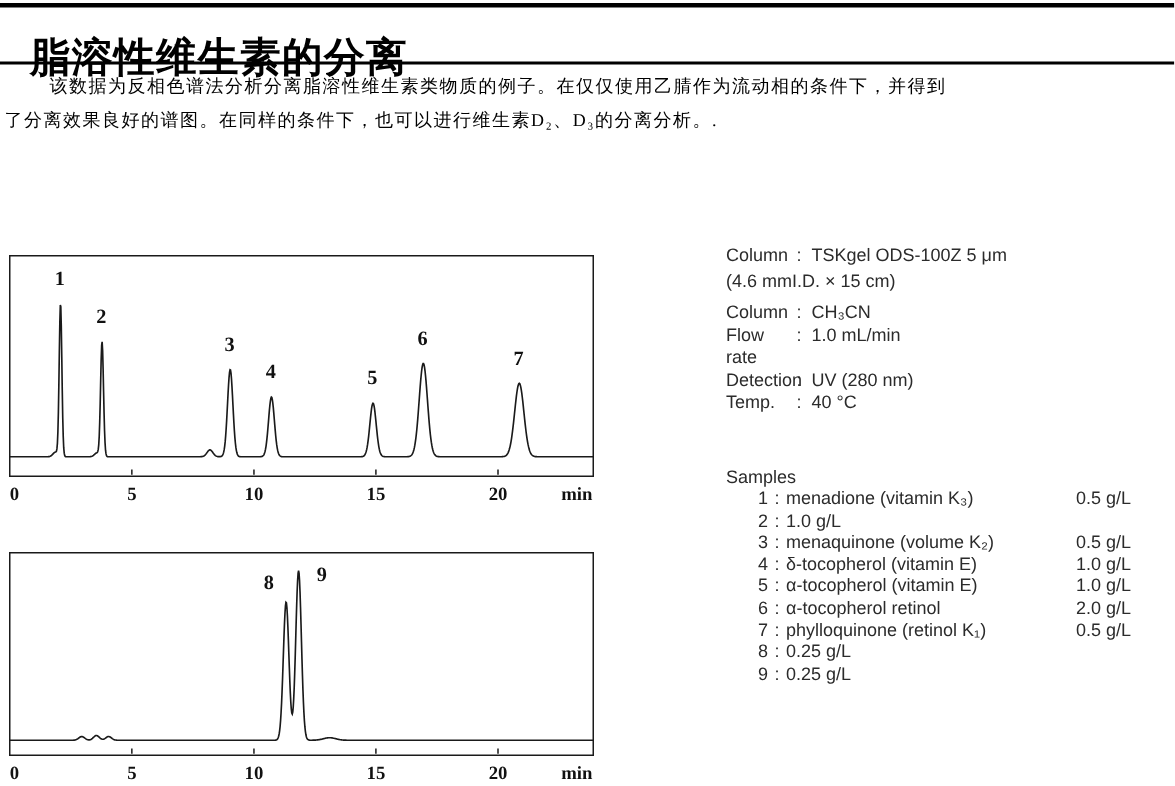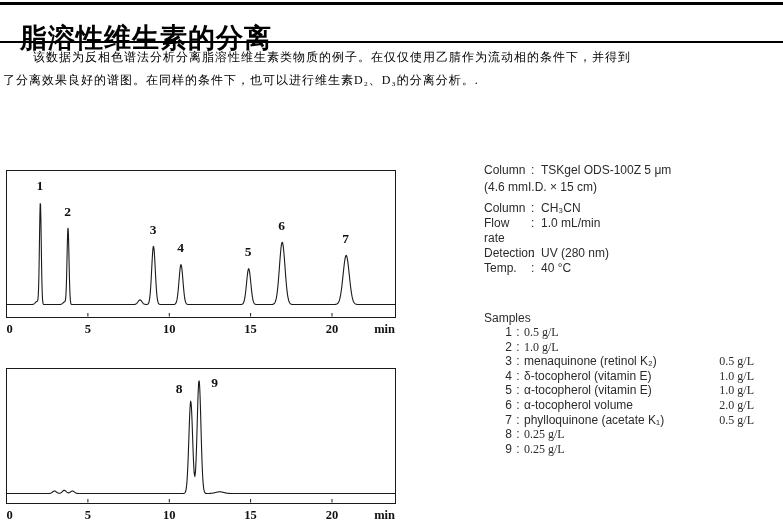--- a/index.html
+++ b/index.html
@@ -22,21 +22,21 @@
   .panel{position:absolute;left:484px;top:163px;width:296px;font-size:12px;line-height:15px;color:#2b2b2b;}
   .cond-row{display:flex;}
   .c-label{width:47px;flex:none;}
   .c-sep{width:10px;flex:none;}
   .cond-cont{width:289px;text-align:left;margin-top:2px;margin-bottom:6px;}
   .samples-head{margin-top:35px;line-height:14px;}
   .s-row{display:flex;width:270px;line-height:14.6px;}
   .s-num{width:28px;flex:none;text-align:right;}
   .s-sep{width:12px;flex:none;text-align:center;}
   .s-name{flex:1;}
-  .s-conc{flex:none;text-align:center;font-family:Liberation Serif, serif;}
+  .s-conc{flex:none;text-align:center;}
   .inj{margin-top:18px;padding-left:14px;line-height:15px;}
 </style>
 </head>
 <body>
 
 <div class="page">
   <div class="rule top-rule"></div>
   <h1 class="title">脂溶性维生素的分离</h1>
   <div class="rule title-rule"></div>
 
@@ -107,55 +107,56 @@
       <span class="c-label">Temp.</span>
       <span class="c-sep">:</span>
       <span class="c-val">40 °C</span>
     </div>
 
     <div class="samples-head">Samples</div>
 
     <div class="s-row">
       <span class="s-num">1</span>
       <span class="s-sep">:</span>
+      <span class="s-name">menadione (vitamin K₃)</span>
       <span class="s-conc">0.5 g/L</span>
     </div>
     <div class="s-row">
       <span class="s-num">2</span>
       <span class="s-sep">:</span>
       <span class="s-conc">1.0 g/L</span>
     </div>
     <div class="s-row">
       <span class="s-num">3</span>
       <span class="s-sep">:</span>
-      <span class="s-name">menaquinone (retinol K₂)</span>
+      <span class="s-name">menaquinone (volume K₂)</span>
       <span class="s-conc">0.5 g/L</span>
     </div>
     <div class="s-row">
       <span class="s-num">4</span>
       <span class="s-sep">:</span>
       <span class="s-name">δ-tocopherol (vitamin E)</span>
       <span class="s-conc">1.0 g/L</span>
     </div>
     <div class="s-row">
       <span class="s-num">5</span>
       <span class="s-sep">:</span>
       <span class="s-name">α-tocopherol (vitamin E)</span>
       <span class="s-conc">1.0 g/L</span>
     </div>
     <div class="s-row">
       <span class="s-num">6</span>
       <span class="s-sep">:</span>
-      <span class="s-name">α-tocopherol volume</span>
+      <span class="s-name">α-tocopherol retinol</span>
       <span class="s-conc">2.0 g/L</span>
     </div>
     <div class="s-row">
       <span class="s-num">7</span>
       <span class="s-sep">:</span>
-      <span class="s-name">phylloquinone (acetate K₁)</span>
+      <span class="s-name">phylloquinone (retinol K₁)</span>
       <span class="s-conc">0.5 g/L</span>
     </div>
     <div class="s-row">
       <span class="s-num">8</span>
       <span class="s-sep">:</span>
       <span class="s-conc">0.25 g/L</span>
     </div>
     <div class="s-row">
       <span class="s-num">9</span>
       <span class="s-sep">:</span>

